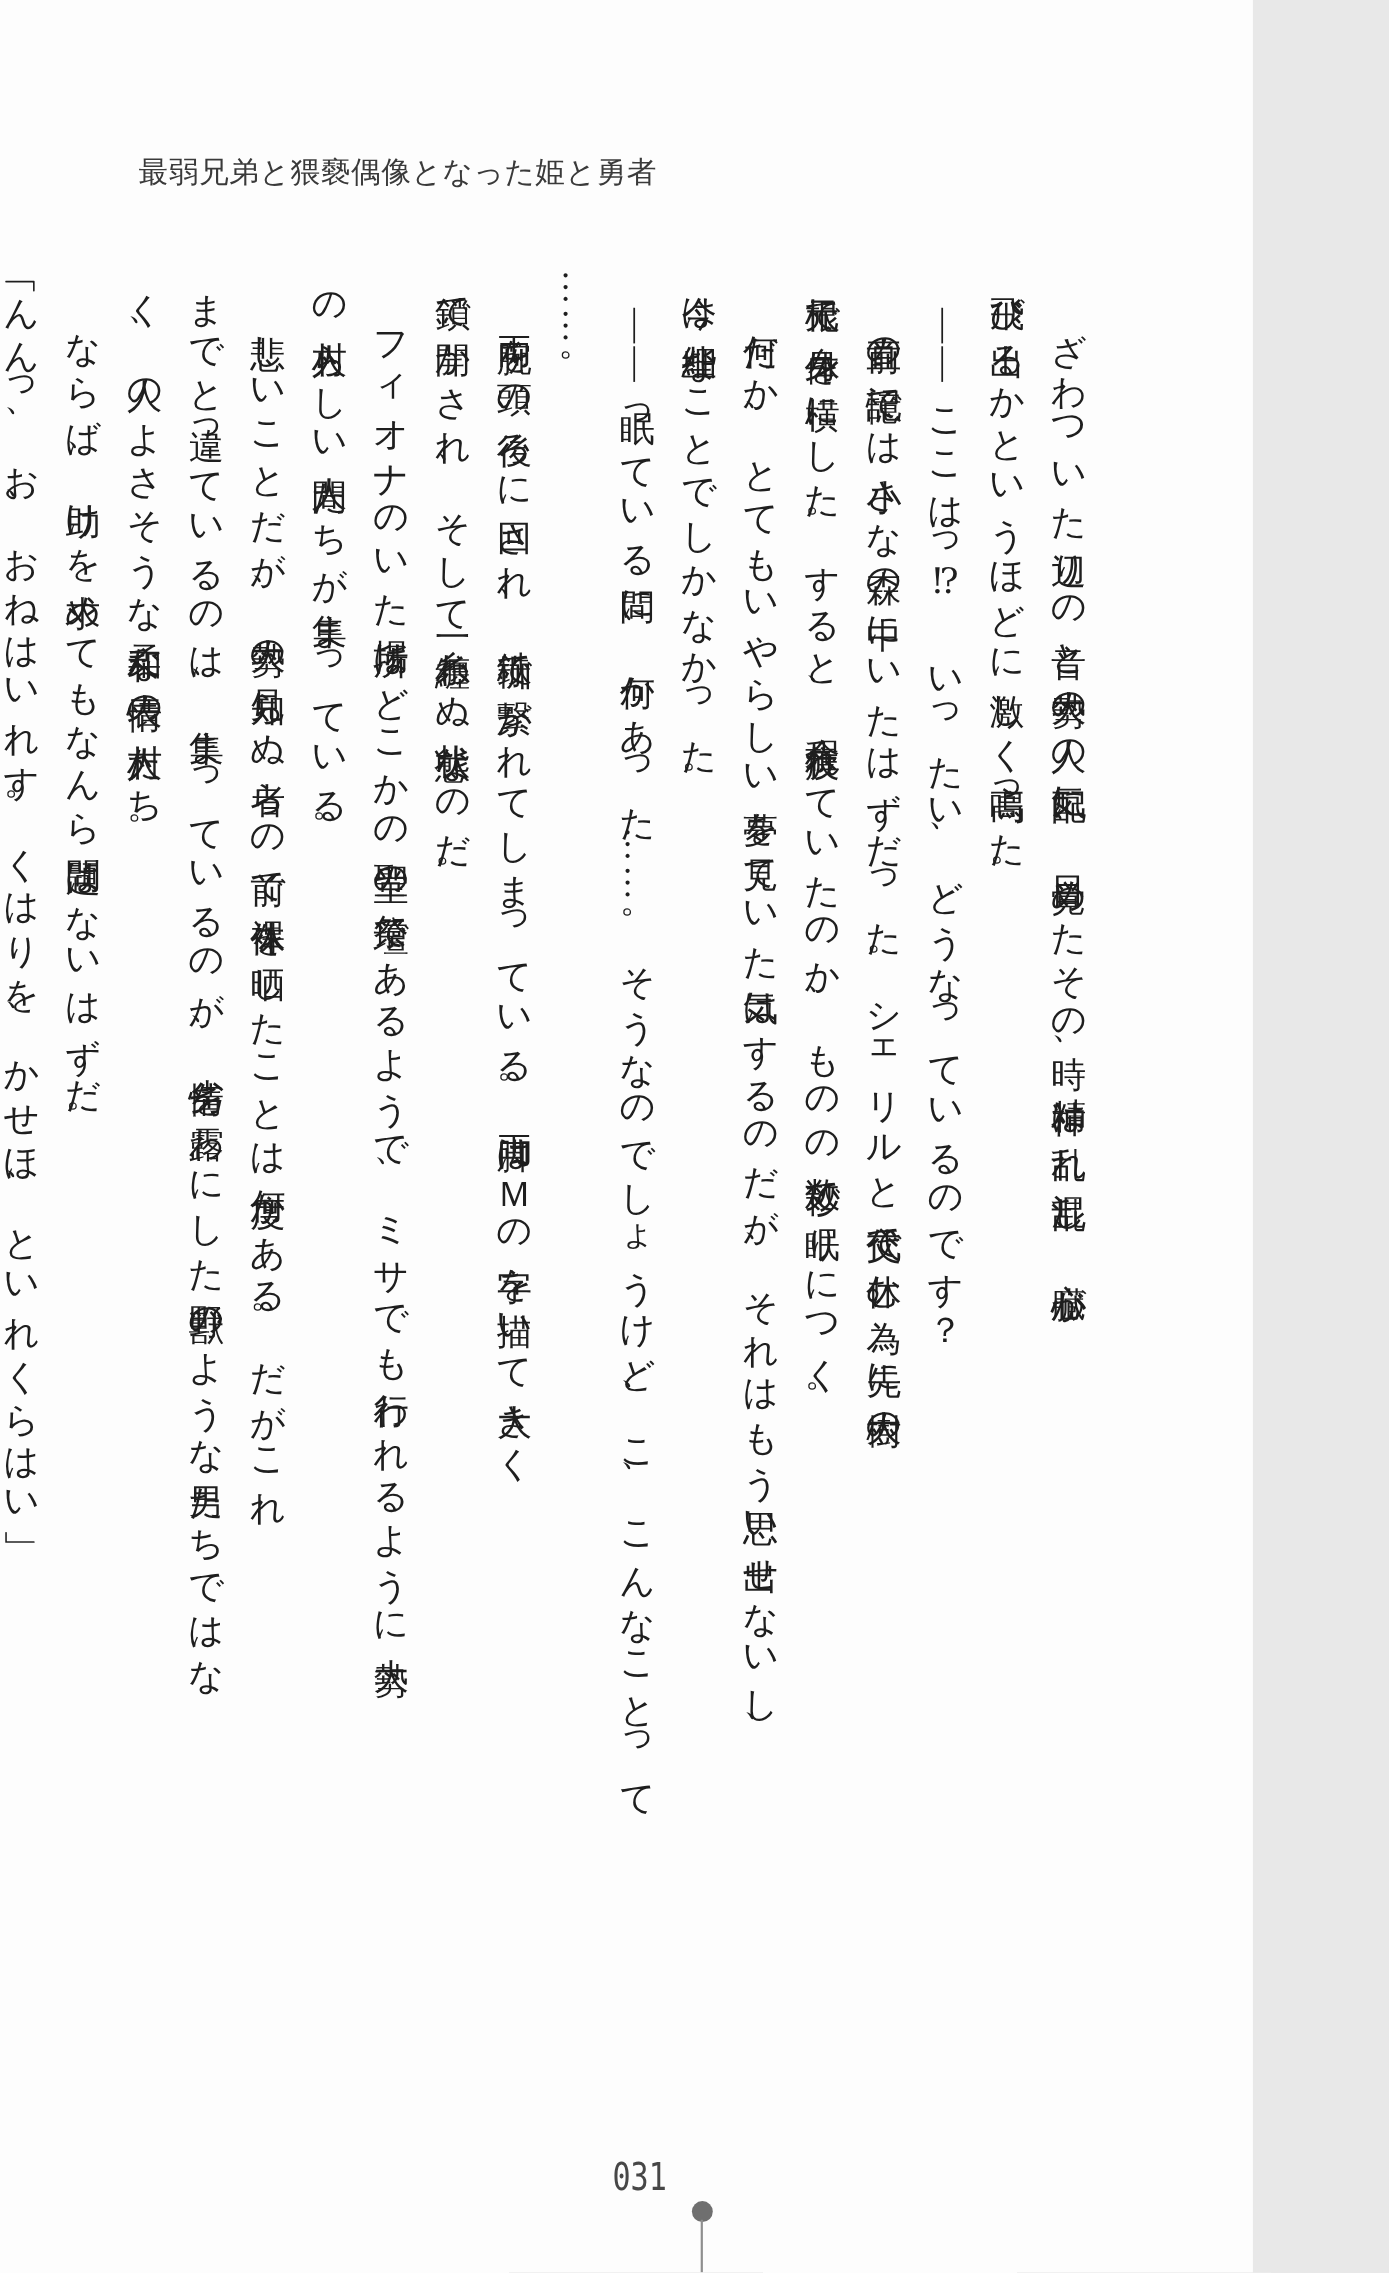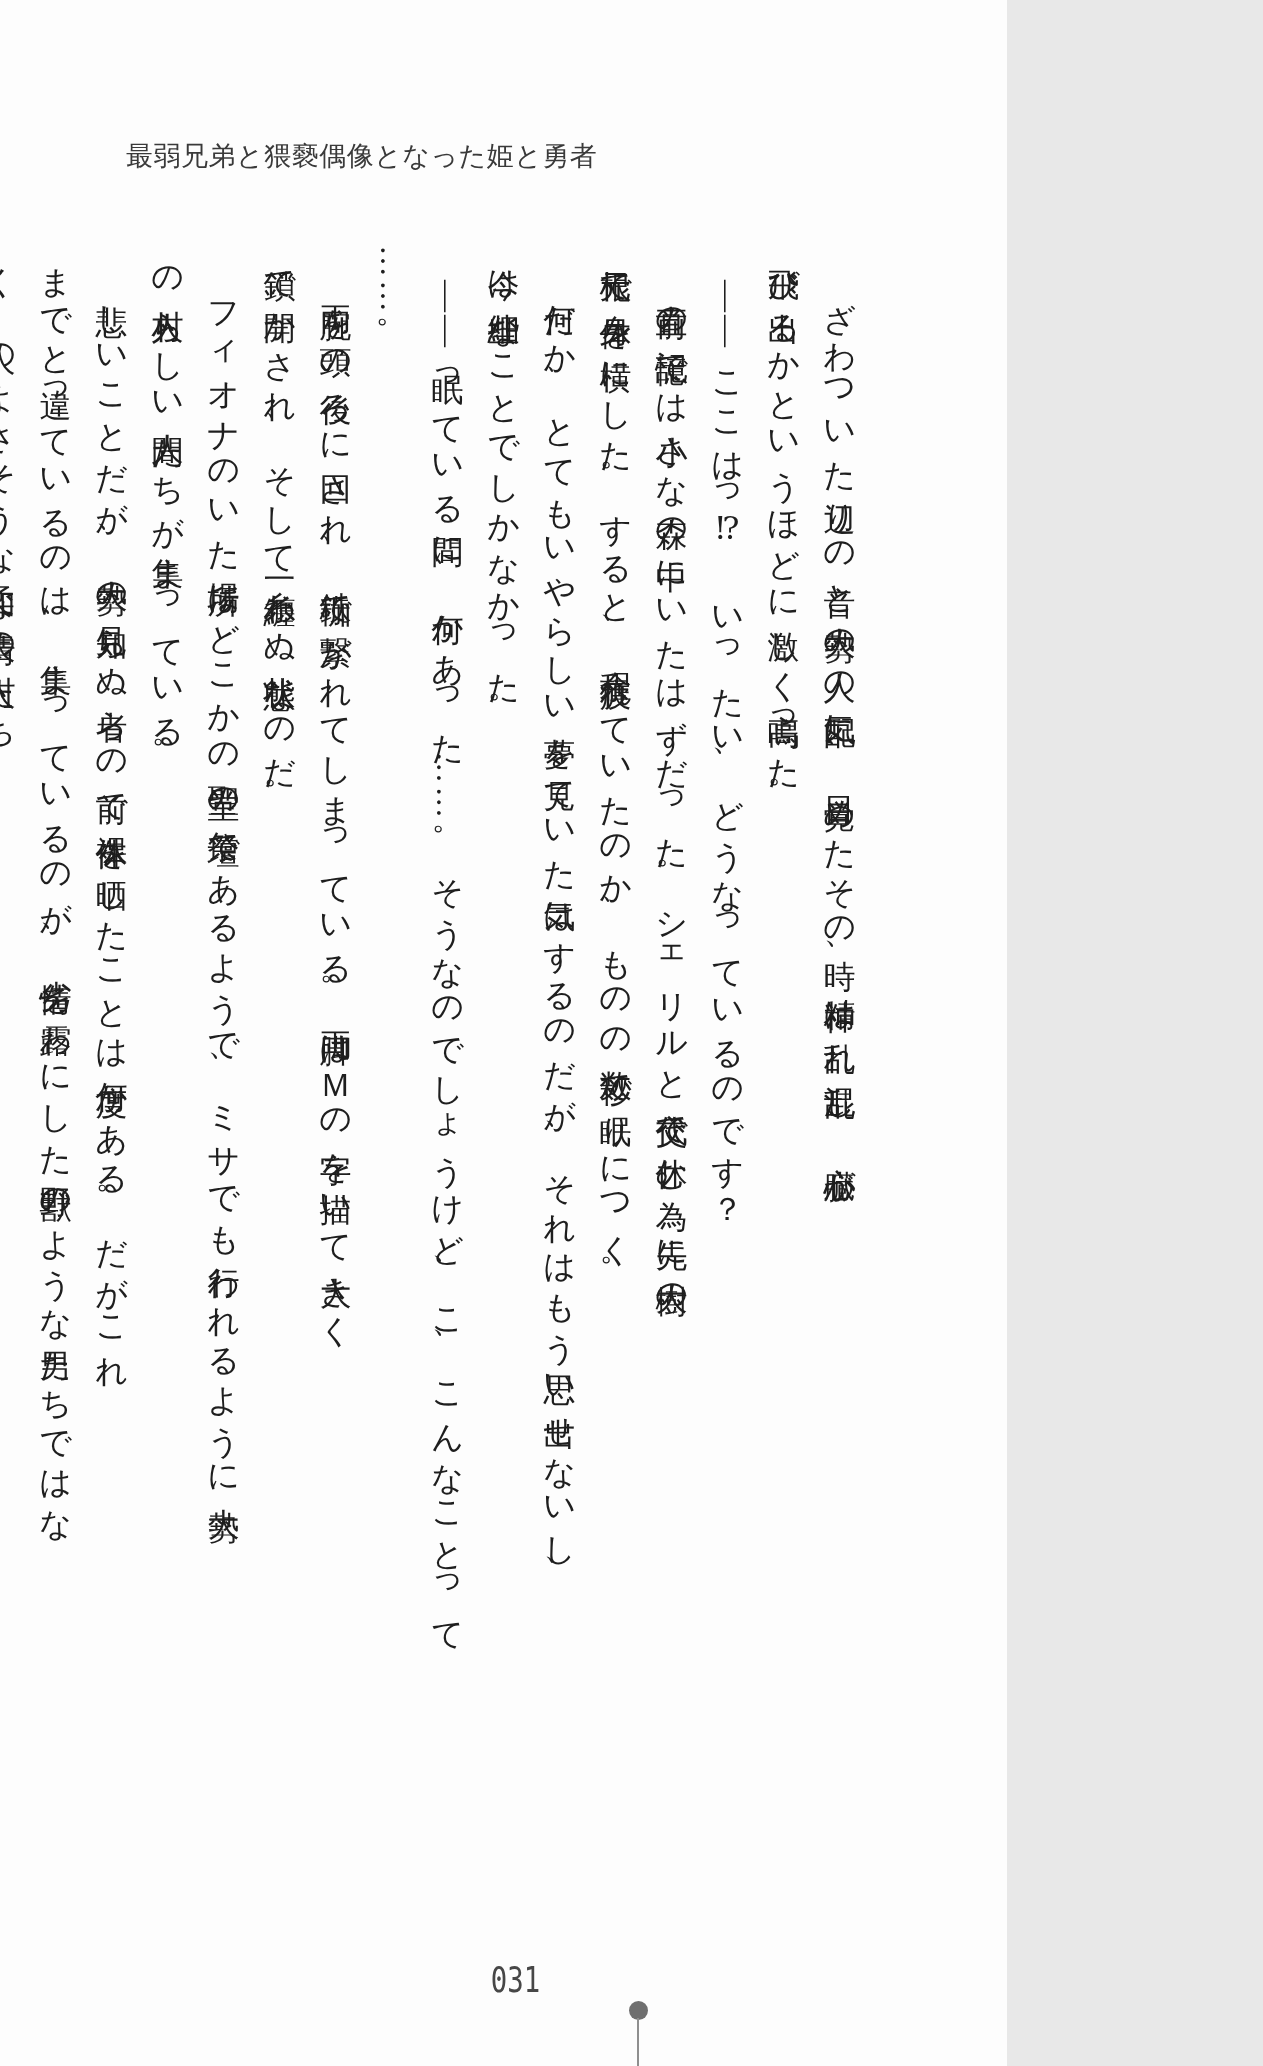--- a/index.html
+++ b/index.html
@@ -1,19 +1,19 @@
 <!DOCTYPE html>
 <html lang="ja"><head>
 <meta charset="utf-8">
 <style>
   * { margin: 0; padding: 0; box-sizing: border-box; }
   html, body { background: #e8e8e8; }
   .page {
     position: relative;
-    width: 1007px;
+    width: 1139px;
     height: 2066px;
     background: #fdfdfd;
     overflow: hidden;
     font-family: "Liberation Serif", "DejaVu Serif", serif;
   }
   .running-title {
     position: absolute;
     left: 126px;
     top: 138px;
     font-size: 27px;

